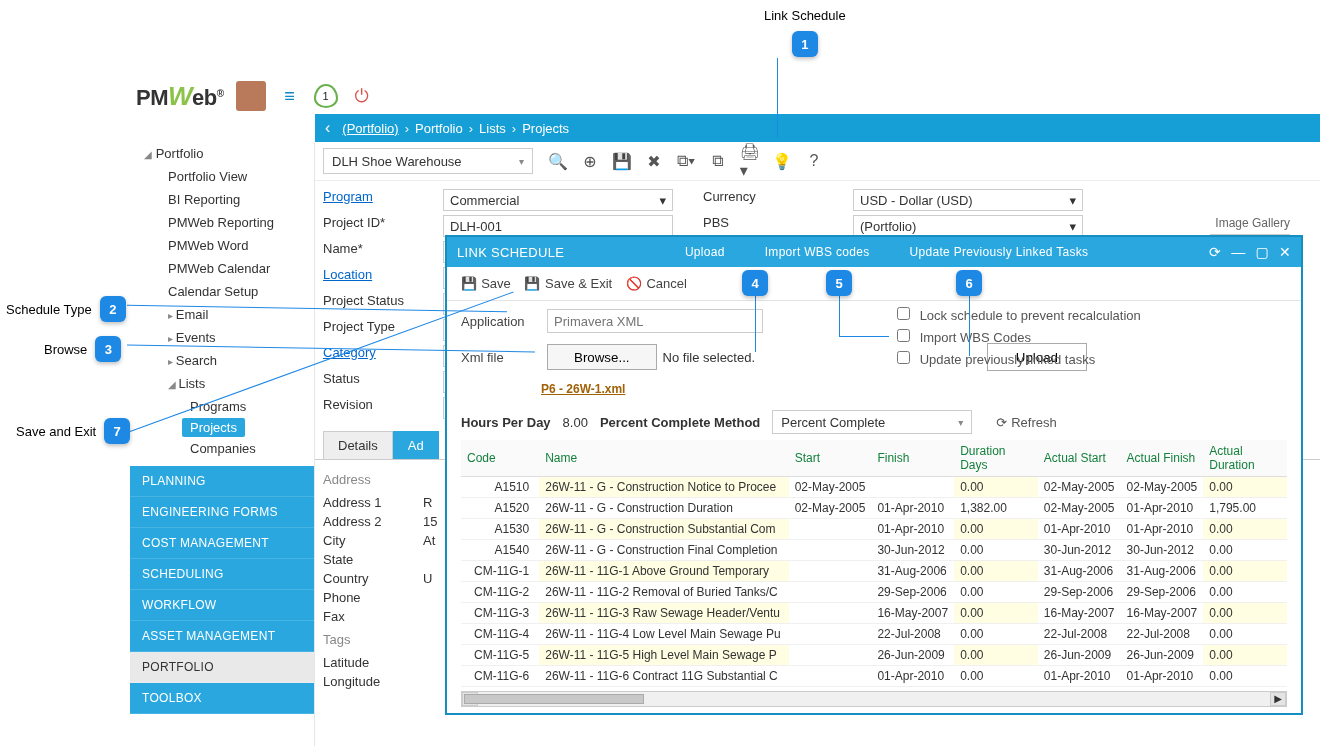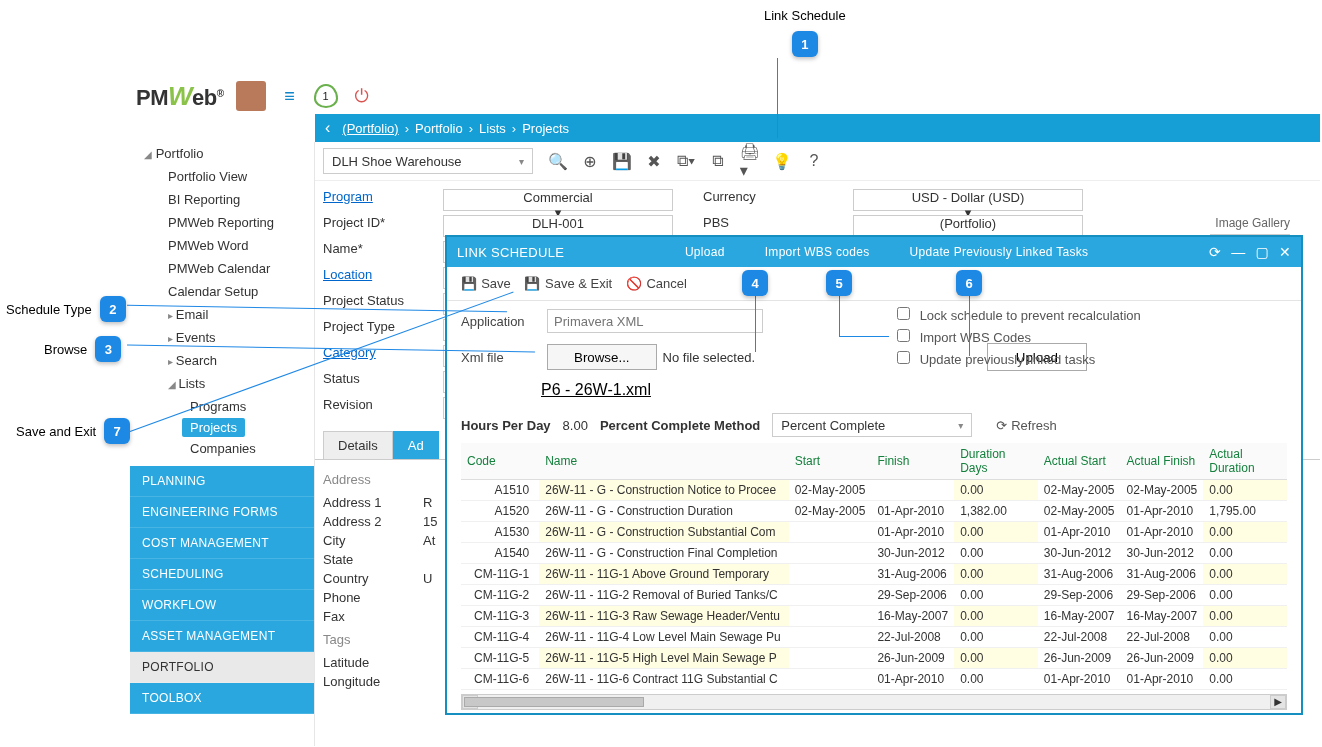--- a/index.html
+++ b/index.html
@@ -46,21 +46,21 @@
 .content { position:absolute; left:185px; top:64px; right:0; bottom:0; background:#fff; }
 .proj-select { padding:6px 8px; display:flex; align-items:center; gap:8px; border-bottom:1px solid #eee;}
 .dropdown { border:1px solid #ccc; height:26px; padding:0 8px; min-width:200px; display:flex; align-items:center; justify-content:space-between; background:#fff; font-size:13px;}
 .dropdown .arr { color:#888; font-size:10px;}
 .toolbar { display:flex; gap:10px; padding:0 6px; align-items:center;}
 .tbicon { width:22px; height:22px; display:flex; align-items:center; justify-content:center; border:1px solid transparent; color:#555; cursor:pointer; font-size:16px;}
 
 .form-grid { display:grid; grid-template-columns: 90px 230px 120px 230px; gap:4px 30px; padding:8px; font-size:13px;}
 .form-grid .lbl { color:#333; }
 .form-grid .lbl.link { color:#0066cc; text-decoration:underline; cursor:pointer;}
-.form-grid .val { border:1px solid #ccc; height:22px; padding:0 6px; display:flex; align-items:center; justify-content:space-between; background:#fff;flex-direction:column;}
+.form-grid .val { border:1px solid #ccc; height:22px; padding:0 6px; display:flex; align-items:center; justify-content:space-between; background:#fff;}
 .gallery-label { position:absolute; right:30px; top:74px; font-size:12px; color:#666; }
 .gallery-img { position:absolute; right:30px; top:92px; width:80px; height:40px; background:linear-gradient(180deg,#c0d6e4,#8fa9bc); border:1px solid #ccc;}
 
 .tabs { display:flex; margin-top:4px; padding-left:8px;}
 .tab { padding:6px 14px; border:1px solid #ccc; border-bottom:none; background:#f0f0f0; font-size:13px; cursor:pointer;}
 .tab.plain { background:#29a7de; color:#fff; border-color:#29a7de;}
 .tabpanel { border-top:1px solid #ccc; padding:8px; display:grid; grid-template-columns: 90px 120px; gap:4px 10px; font-size:13px;}
 .tabpanel .hdr { color:#888; grid-column:1/3; padding:4px 0;}
 
 
@@ -73,21 +73,21 @@
 .modal-toolbar .mbtn { display:flex; align-items:center; gap:4px; cursor:pointer; color:#444;}
 .modal-body { padding:8px 14px; font-size:13px; position:relative; height:calc(100% - 64px); overflow:hidden;}
 .modal-body .row { display:flex; align-items:center; gap:6px; margin-bottom:10px;}
 .modal-body .lbl { min-width:80px; color:#444;}
 .modal-body input[type=text] { border:1px solid #ccc; height:24px; padding:0 6px; font-size:13px;}
 .modal-body button.browse { border:1px solid #aaa; background:#f6f6f6; height:26px; padding:0 26px; cursor:pointer;}
 .modal-body button.upload { border:1px solid #aaa; background:#fff; height:28px; padding:0 28px; cursor:pointer;}
 .modal-body .checks { position:absolute; left:450px; top:4px; font-size:13px; color:#555; line-height:22px;}
 .modal-body .checks label { display:block;}
 .modal-body .checks input { margin-right:6px;}
-.filelink { color:#000000; text-decoration:underline; margin-left:80px; font-size:16px;}
+.filelink { color:#a16207; text-decoration:underline; margin-left:80px; font-size:12px;font-weight:bold;}
 .gridbar { display:flex; align-items:center; gap:12px; padding:4px 0; margin-top:10px;}
 .gridbar .lbl2 { font-weight:600; }
 .refresh { display:flex; align-items:center; gap:4px; color:#555; cursor:pointer; margin-left:12px;}
 
 table.tasks { width:100%; border-collapse:collapse; font-size:12px; margin-top:2px;}
 table.tasks th { text-align:left; padding:4px 6px; color:#15803d; font-weight:400; border-bottom:1px solid #ddd; background:#fafafa;}
 table.tasks td { padding:3px 6px; border-bottom:1px solid #f0f0f0; white-space:nowrap; overflow:hidden; text-overflow:ellipsis;}
 table.tasks tr.y td:nth-child(2) { background:#fffde2;}
 table.tasks tr.y td:nth-child(5), table.tasks tr.y td:nth-child(8) { background:#fffde2;}
 table.tasks td:first-child { text-align:right; padding-right:10px;}

